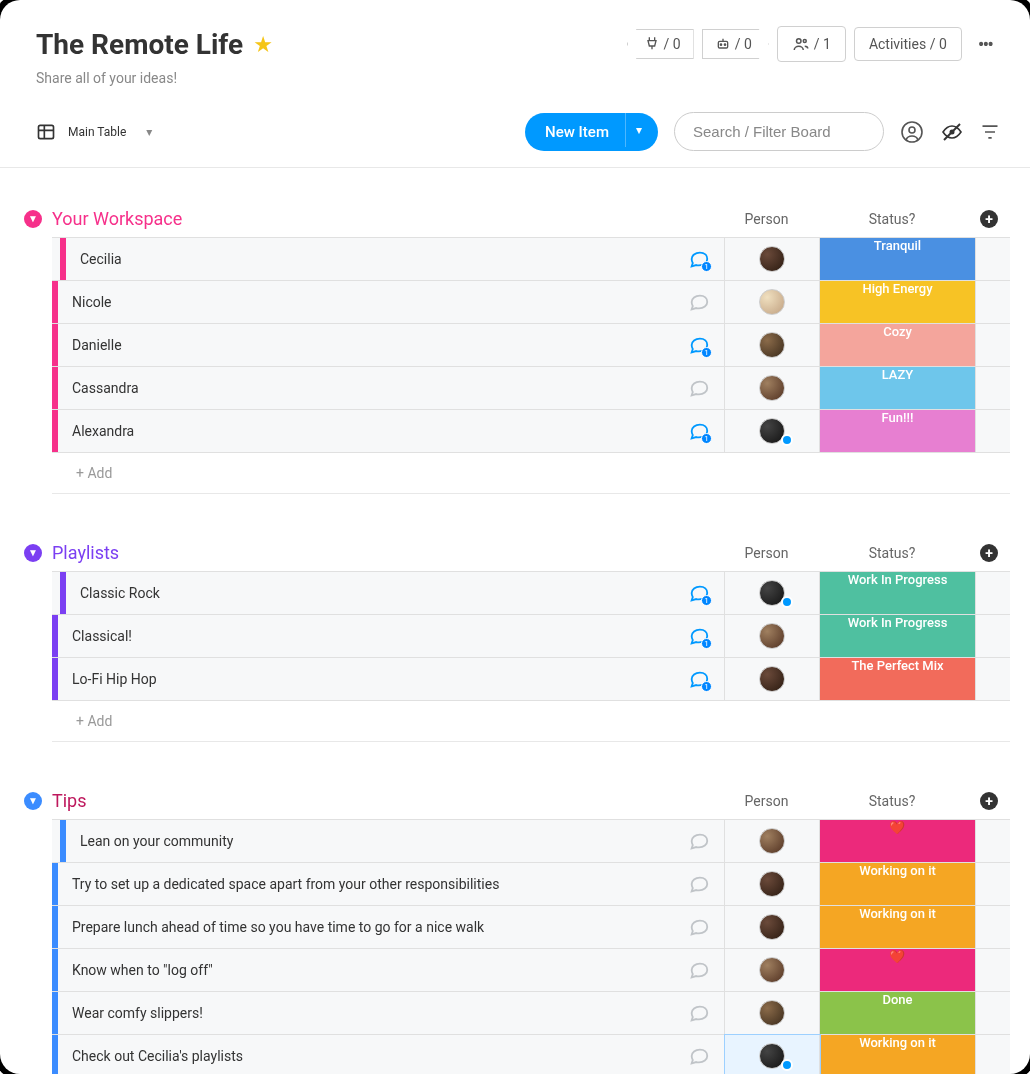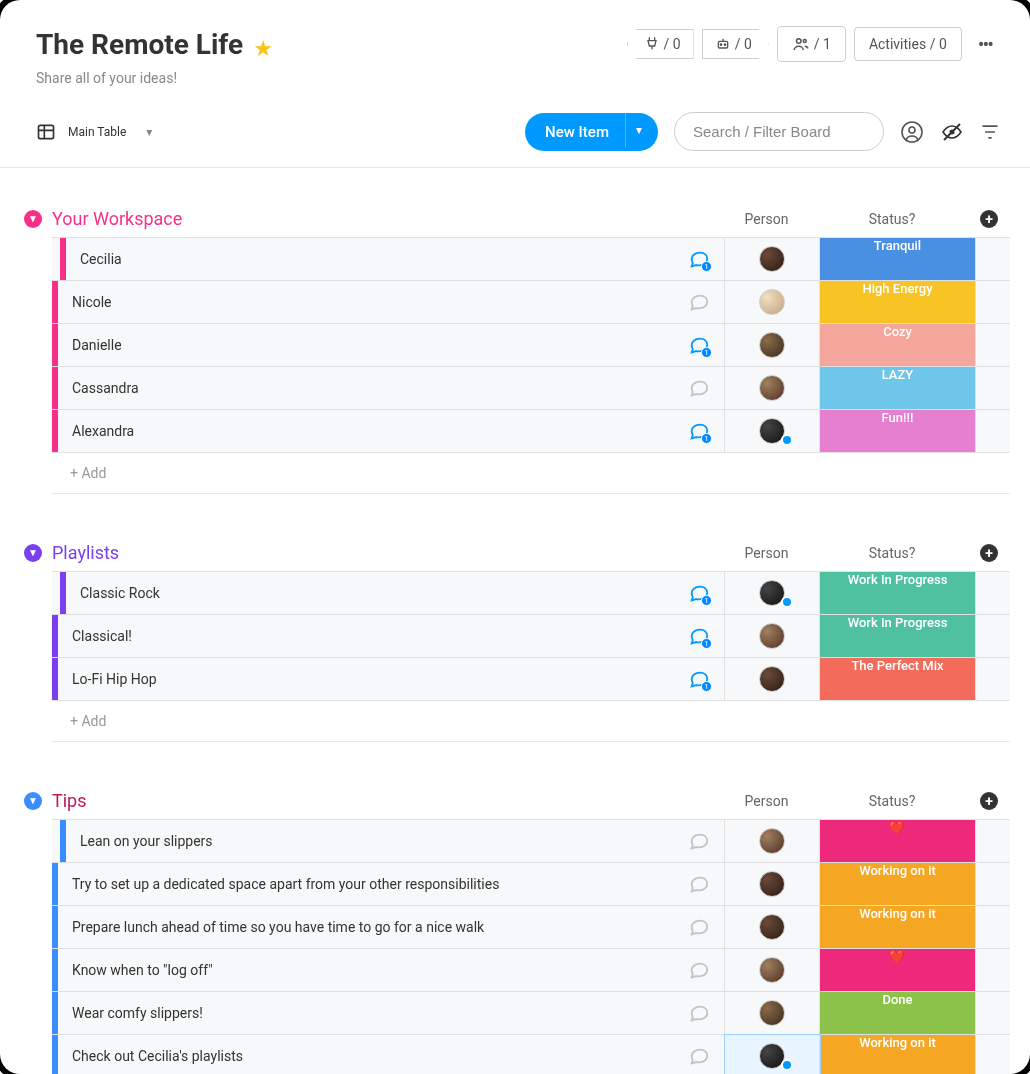--- a/index.html
+++ b/index.html
@@ -1,20 +1,20 @@
 <!DOCTYPE html>
 <html><head>
 <meta charset="utf-8">
 <style>
 * { box-sizing: border-box; margin: 0; padding: 0; }
 body { font-family: -apple-system, BlinkMacSystemFont, "Segoe UI", Roboto, Arial, sans-serif; background: #fff; }
 .app { width: 1030px; height: 1074px; background: #fff; border-radius: 20px; overflow: hidden; position: relative; box-shadow: 0 0 0 6px #000; }
 .header { padding: 24px 30px 12px 36px; }
 .title-row { display: flex; align-items: center; justify-content: space-between; }
-.title-left { display: flex; align-items: flex-end; gap: 10px; }
+.title-left { display: flex; align-items: center; gap: 10px; }
 .page-title { font-size: 28px; font-weight: 700; color: #333; }
 .star-icon { color: #f5c518; font-size: 22px; }
 .title-right { display: flex; align-items: center; gap: 8px; }
 .hex-badge { display: flex; align-items: center; gap: 4px; padding: 6px 12px; border: 1px solid #d0d0d0; color: #555; font-size: 14px; position: relative; background:#fff; }
 .hex-badge::before, .hex-badge::after { content:""; position:absolute; top:0; bottom:0; width:10px; }
 .hex-left { padding-left: 16px; clip-path: polygon(10px 0, 100% 0, 100% 100%, 10px 100%, 0 50%); }
 .hex-right { padding-right: 16px; clip-path: polygon(0 0, calc(100% - 10px) 0, 100% 50%, calc(100% - 10px) 100%, 0 100%); }
 .rect-badge { display: flex; align-items: center; gap: 4px; padding: 8px 14px; border: 1px solid #d0d0d0; border-radius: 4px; color: #555; font-size: 14px; }
 .more-icon { font-size: 20px; color: #555; padding: 8px; cursor: pointer; letter-spacing: -2px;}
 .subtitle { color: #888; font-size: 14px; margin-top: 6px; }
@@ -51,21 +51,21 @@
 .row-person-cell { width: 95px; display: flex; align-items: center; justify-content: center; border-right: 1px solid #e0e0e0; position:relative;}
 .avatar { width: 26px; height: 26px; border-radius: 50%; background: #555; border: 1px solid #ccc; }
 .avatar.a1{background: radial-gradient(circle at 30% 30%, #8b6b4a, #3a2a1a);}
 .avatar.a2{background: radial-gradient(circle at 30% 30%, #f0e0c0, #c0a080);}
 .avatar.a3{background: radial-gradient(circle at 30% 30%, #6b4a3a, #2a1a10);}
 .avatar.a4{background: radial-gradient(circle at 30% 30%, #444, #111);}
 .avatar.a5{background: radial-gradient(circle at 30% 30%, #a08060, #503020);}
 .pbadge{position:absolute; bottom:6px; right:26px; width:12px;height:12px;border-radius:50%;background:#0099ff;border:2px solid #fff;}
 .row-status-cell { width: 156px; display: flex; align-items: flex-start; justify-content: center; color: #fff; font-size: 13px; font-weight: 500; border-right: 1px solid #e0e0e0; }
 .row-end-cell { width: 34px; }
-.add-row { display: flex; align-items: flex-start; margin-left: 28px; border-bottom: 1px solid #e8e8e8; flex-direction: column; }
+.add-row { display: flex; align-items: flex-end; margin-left: 28px; border-bottom: 1px solid #e8e8e8; }
 .add-row-color { width: 6px; }
 .add-row-text { flex: 1; padding: 12px 18px; color: #999; font-size: 14px; cursor: pointer; }
 .row-person-cell.sel{background:#e8f4ff; outline:1px solid #9dd0ff;}
 svg { display: block; }
 </style>
 </head>
 <body>
 
 <div class="app">
 
@@ -343,21 +343,21 @@
       <div class="col-head">Person</div>
       <div class="col-head status">Status?</div>
       <div style="width:34px;display:flex;justify-content:center;">
             <div class="plus-circle">+</div>
           </div>
     </div>
     <div class="rows">
           <div class="row">
       <div class="row-color" style="background:#3b8cff"></div>
       <div class="row-name-cell">
-        <span class="row-name-text">Lean on your slippers</span>
+        <span class="row-name-text">Lean on your community</span>
         <div class="chat-icon">
     <svg width="22" height="22" viewBox="0 0 24 24" fill="none" stroke="#c0c4c8" stroke-width="2">
                   <path d="M21 12c0 4-4 7-9 7-1 0-2-.1-3-.4L4 20l1.2-3.6C4.4 15.2 4 13.7 4 12c0-4 4-7 9-7s8 3 8 7z"></path>
                 </svg>
     </div>
       </div>
       <div class="row-person-cell ">
         <div class="avatar a5"></div>
 
       </div>

